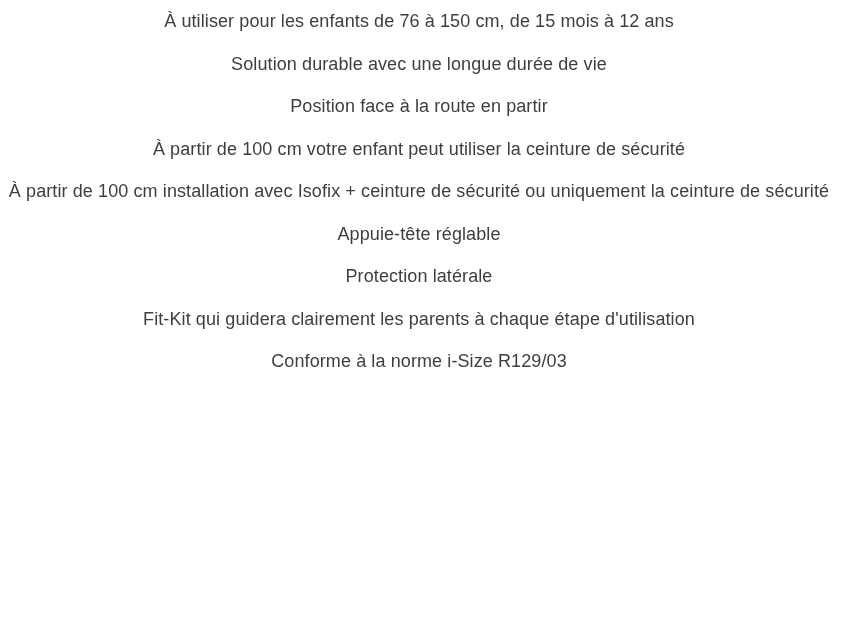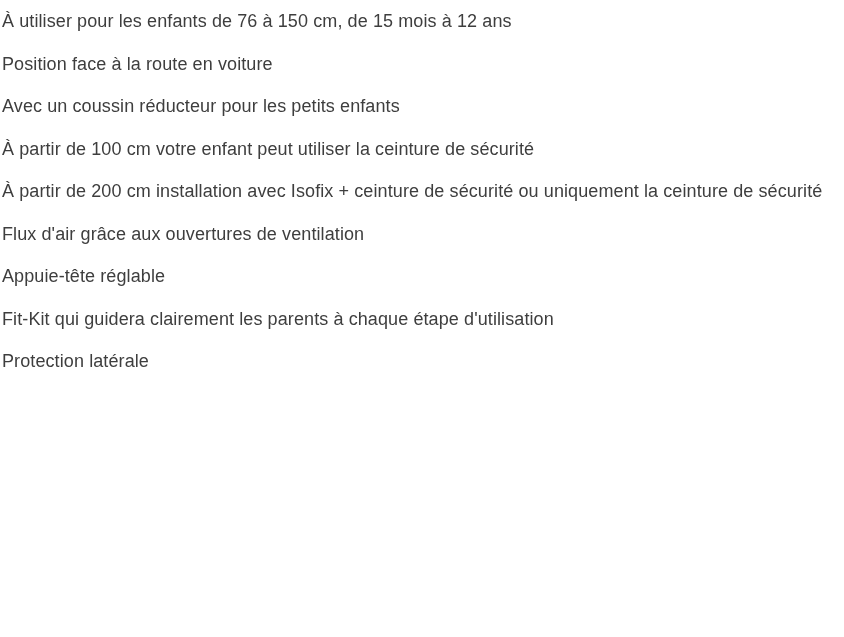--- a/index.html
+++ b/index.html
@@ -17,28 +17,29 @@
     padding: 8px 8px 0 2px;
   }
   .feature-item {
     margin: 0 0 15.5px 0;
     font-size: 18px;
     line-height: 27px;
     font-weight: 400;
     color: #3e3e3e;
     letter-spacing: 0.1px;
     white-space: nowrap;
+    text-align: center;
   }
 </style>
 </head>
 <body>
 
 <div class="feature-list" id="feature-list">
     <p class="feature-item">À utiliser pour les enfants de 76 à 150 cm, de 15 mois à 12 ans</p>
-    <p class="feature-item">Position face à la route en voiture</p>
-    <p class="feature-item">Avec un coussin réducteur pour les petits enfants</p>
+    <p class="feature-item">Solution durable avec une longue durée de vie</p>
+    <p class="feature-item">Position face à la route en partir</p>
     <p class="feature-item">À partir de 100 cm votre enfant peut utiliser la ceinture de sécurité</p>
-    <p class="feature-item">À partir de 200 cm installation avec Isofix + ceinture de sécurité ou uniquement la ceinture de sécurité</p>
-    <p class="feature-item">Flux d'air grâce aux ouvertures de ventilation</p>
+    <p class="feature-item">À partir de 100 cm installation avec Isofix + ceinture de sécurité ou uniquement la ceinture de sécurité</p>
     <p class="feature-item">Appuie-tête réglable</p>
+    <p class="feature-item">Protection latérale</p>
     <p class="feature-item">Fit-Kit qui guidera clairement les parents à chaque étape d'utilisation</p>
-    <p class="feature-item">Protection latérale</p>
+    <p class="feature-item">Conforme à la norme i-Size R129/03</p>
   </div>
 
 </body></html>

